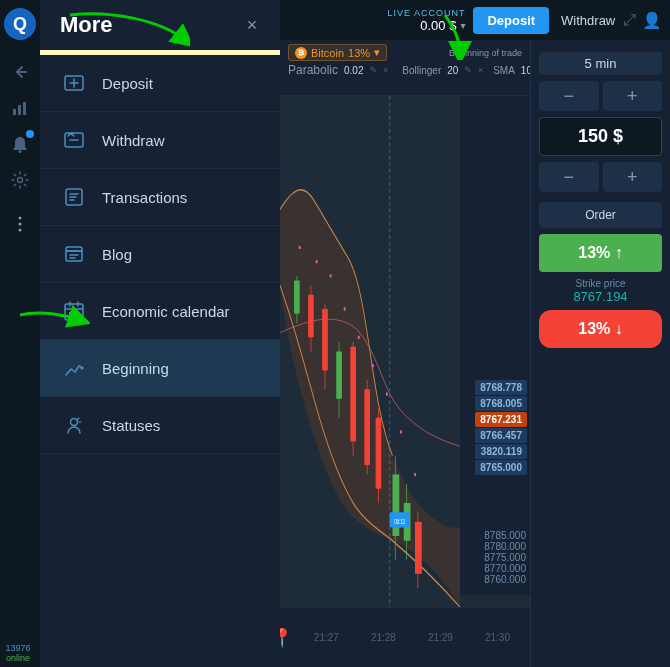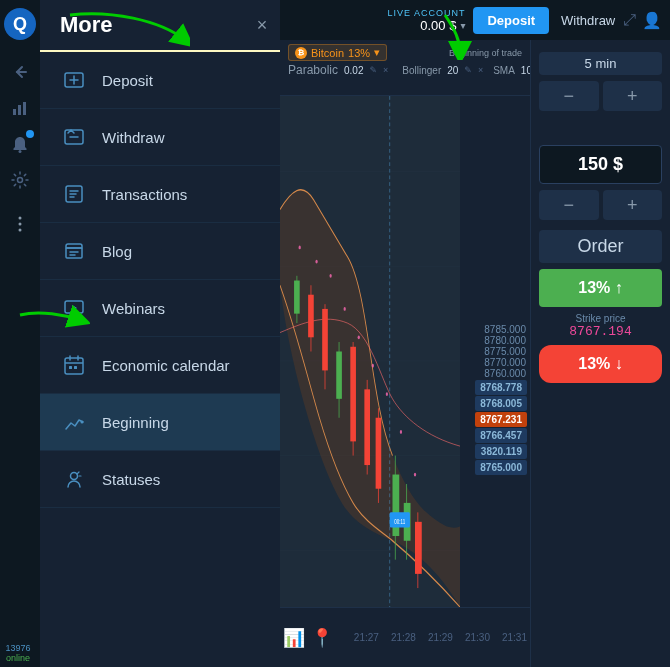--- a/index.html
+++ b/index.html
@@ -60,22 +60,22 @@
       width: 240px;
       height: 100%;
       background: #162233;
       z-index: 20;
       padding: 0;
     }
     .more-header {
       display: flex;
       align-items: center;
       justify-content: space-between;
-      padding: 12px 6px 12px 20px;
-      border-bottom: 2px solid #fef9c3;
+      padding: 12px 16px 12px 20px;
+      border-bottom: 5px solid #fef9c3;
     }
     .more-title {
       font-size: 22px;
       font-weight: 700;
       color: #fff;
     }
     .close-btn {
       width: 24px; height: 24px;
       display: flex; align-items: center; justify-content: center;
       color: #8899aa;
@@ -210,30 +210,29 @@
     .amount-display {
       width: 100%;
       background: #0d1821;
       border: 1px solid #2a4060;
       border-radius: 4px;
       padding: 8px;
       text-align: center;
       font-size: 18px;
       font-weight: 600;
       color: #fff;
-      margin-top: 28px;
     }
     .order-btn {
       background: #1e3048;
       border: none;
       color: #c8d8e8;
       border-radius: 4px;
       padding: 6px;
       width: 100%;
-      font-size: 18px;
+      font-size: 12px;
       cursor: pointer;
       text-align: center;
       margin-top: 4px;
     }
     .up-btn {
       width: 100%;
       background: #4caf50;
       border: none;
       border-radius: 4px;
       color: #fff;
@@ -246,22 +245,21 @@
     .strike-section {
       width: 100%;
       text-align: center;
     }
     .strike-label {
       font-size: 10px;
       color: #6a8aaa;
     }
     .strike-value {
       font-size: 13px;
-      color: #ec4899;
-      font-family: Liberation Mono, monospace;
+      color: #14b8a6;
     }
     .down-btn {
       width: 100%;
       background: #f44336;
       border: none;
       border-radius: 12px;
       color: #fff;
       font-size: 16px;
       font-weight: 700;
       padding: 10px;
@@ -317,24 +315,24 @@
       font-size: 8px;
       color: #fff;
       font-weight: 700;
     }
 
     
     .price-levels {
       position: absolute;
       right: 0; top: 56px;
       width: 70px;
-      bottom: 0;
+      bottom: 12px;
       display: flex;
       flex-direction: column;
-      justify-content: center;
+      justify-content: flex-end;
       padding: 10px 4px;
       font-size: 10px;
       color: #6a8aaa;
       background: #162233;
     }
     .price-level { text-align: right; }
 
     
     .price-tickers {
       position: absolute;
@@ -370,21 +368,21 @@
       border-top: 1px solid #1e3048;
       display: flex;
       align-items: center;
       justify-content: center;
       gap: 20px;
       font-size: 11px;
       color: #4a6080;
     }
     .time-axis {
       display: flex;
-      gap: 12px;
+      gap: 32px;
       font-size: 10px;
       color: #4a6080;
     }
 
     
     .chart-svg-container {
       position: absolute;
       top: 56px; left: 0;
       right: 70px; bottom: 0;
     }
@@ -496,29 +494,20 @@
     <div class="menu-icon">
       <svg width="22" height="22" viewBox="0 0 22 22" fill="none">
           <path d="M5 4h12a2 2 0 012 2v2H3V6a2 2 0 012-2z" stroke="#4a8fc0" stroke-width="1.5"></path>
           <rect x="3" y="8" width="16" height="10" rx="1" stroke="#4a8fc0" stroke-width="1.5"></rect>
           <path d="M7 12h8M7 15h5" stroke="#4a8fc0" stroke-width="1.5" stroke-linecap="round"></path>
         </svg>
     </div>
     <span class="menu-label">Blog</span>
   </div>
 
-  <div class="more-menu-item">
-    <div class="menu-icon">
-      <svg width="22" height="22" viewBox="0 0 22 22" fill="none">
-          <rect x="2" y="4" width="18" height="12" rx="2" stroke="#4a8fc0" stroke-width="1.5"></rect>
-          <path d="M9 8l5 3-5 3V8z" fill="#4a8fc0"></path>
-        </svg>
-    </div>
-    <span class="menu-label">Webinars</span>
-  </div>
 
   <div class="more-menu-item">
     <div class="menu-icon">
       <svg width="22" height="22" viewBox="0 0 22 22" fill="none">
           <rect x="2" y="4" width="18" height="16" rx="2" stroke="#4a8fc0" stroke-width="1.5"></rect>
           <path d="M2 9h18" stroke="#4a8fc0" stroke-width="1.5"></path>
           <path d="M7 2v4M15 2v4" stroke="#4a8fc0" stroke-width="1.5" stroke-linecap="round"></path>
           <rect x="6" y="12" width="3" height="3" rx="0.5" fill="#4a8fc0"></rect>
           <rect x="11" y="12" width="3" height="3" rx="0.5" fill="#4a8fc0"></rect>
         </svg>

